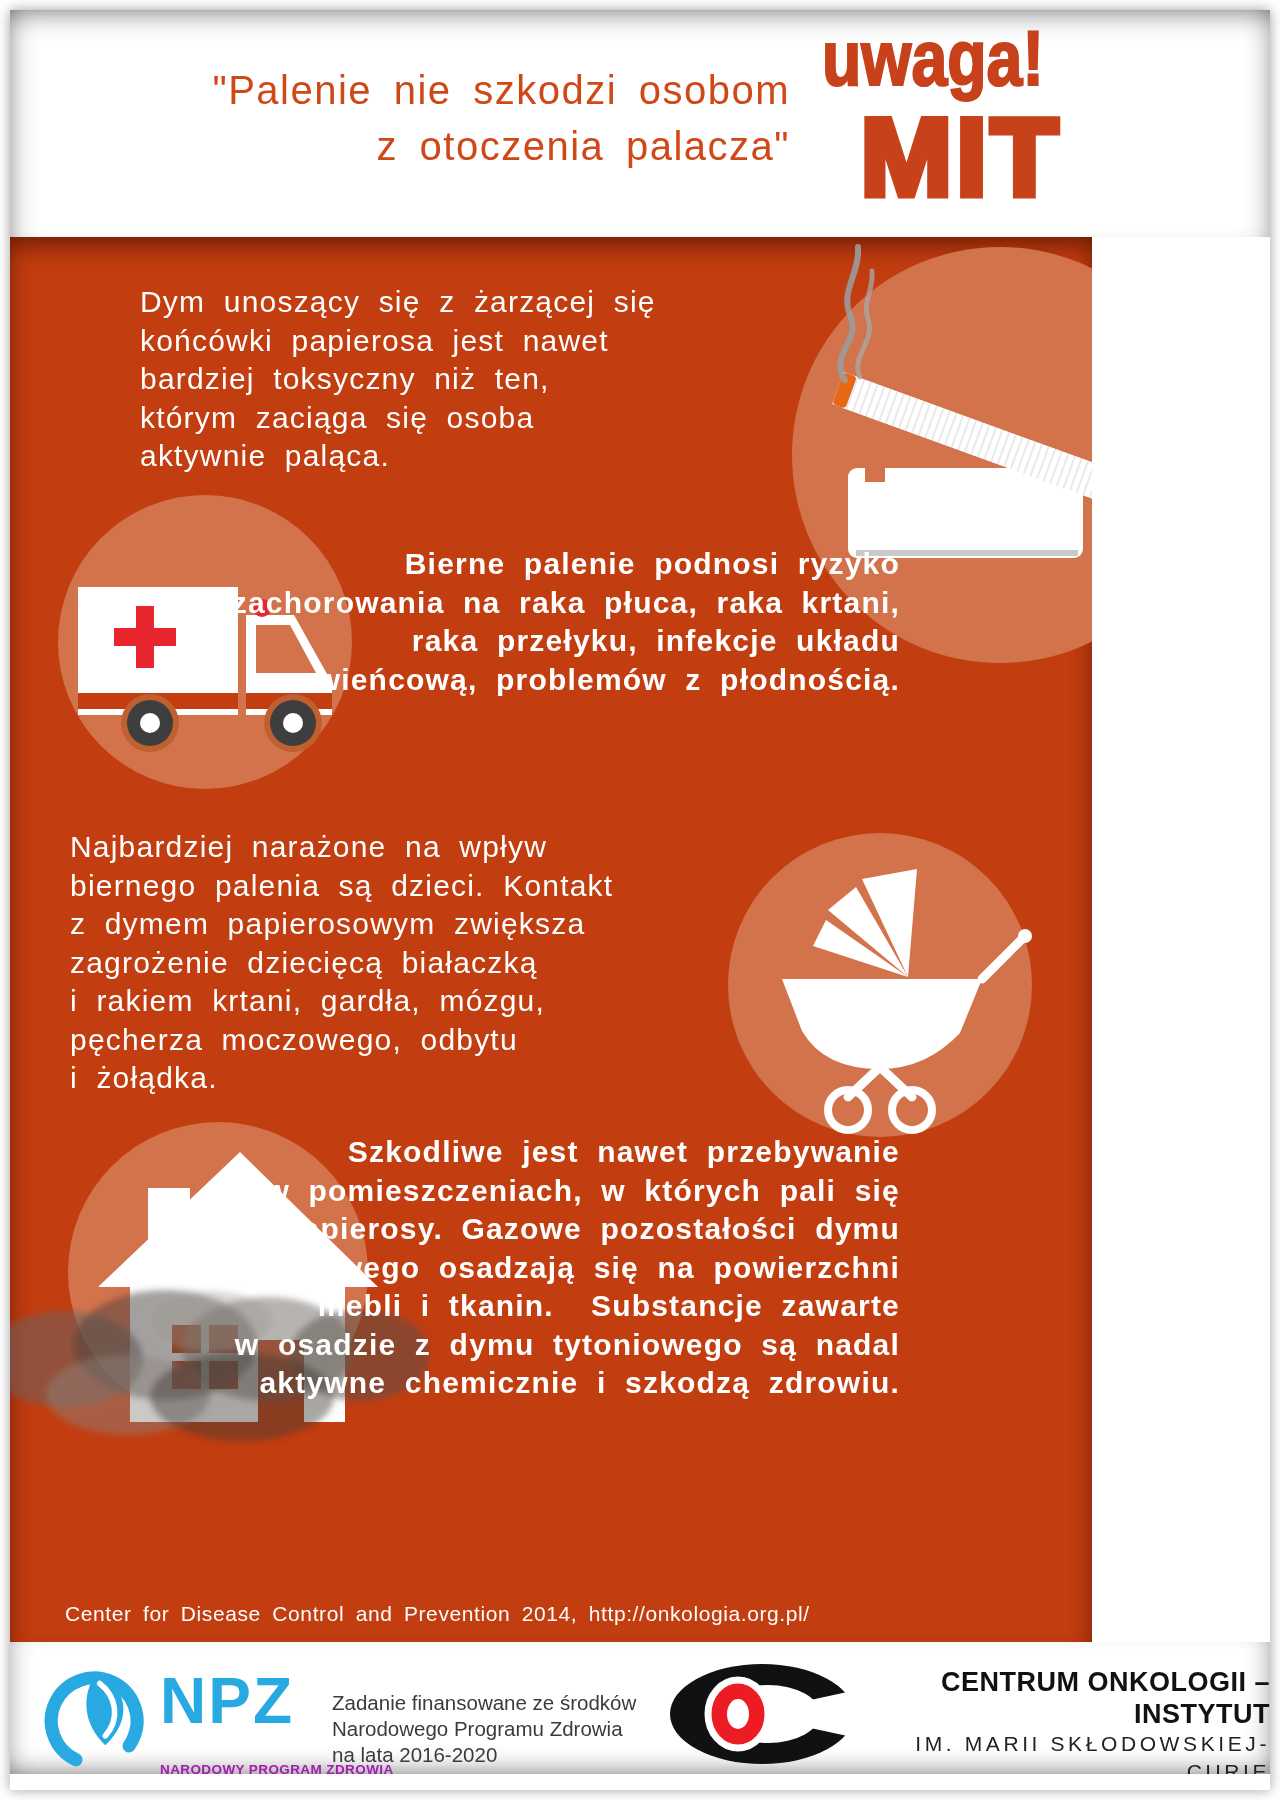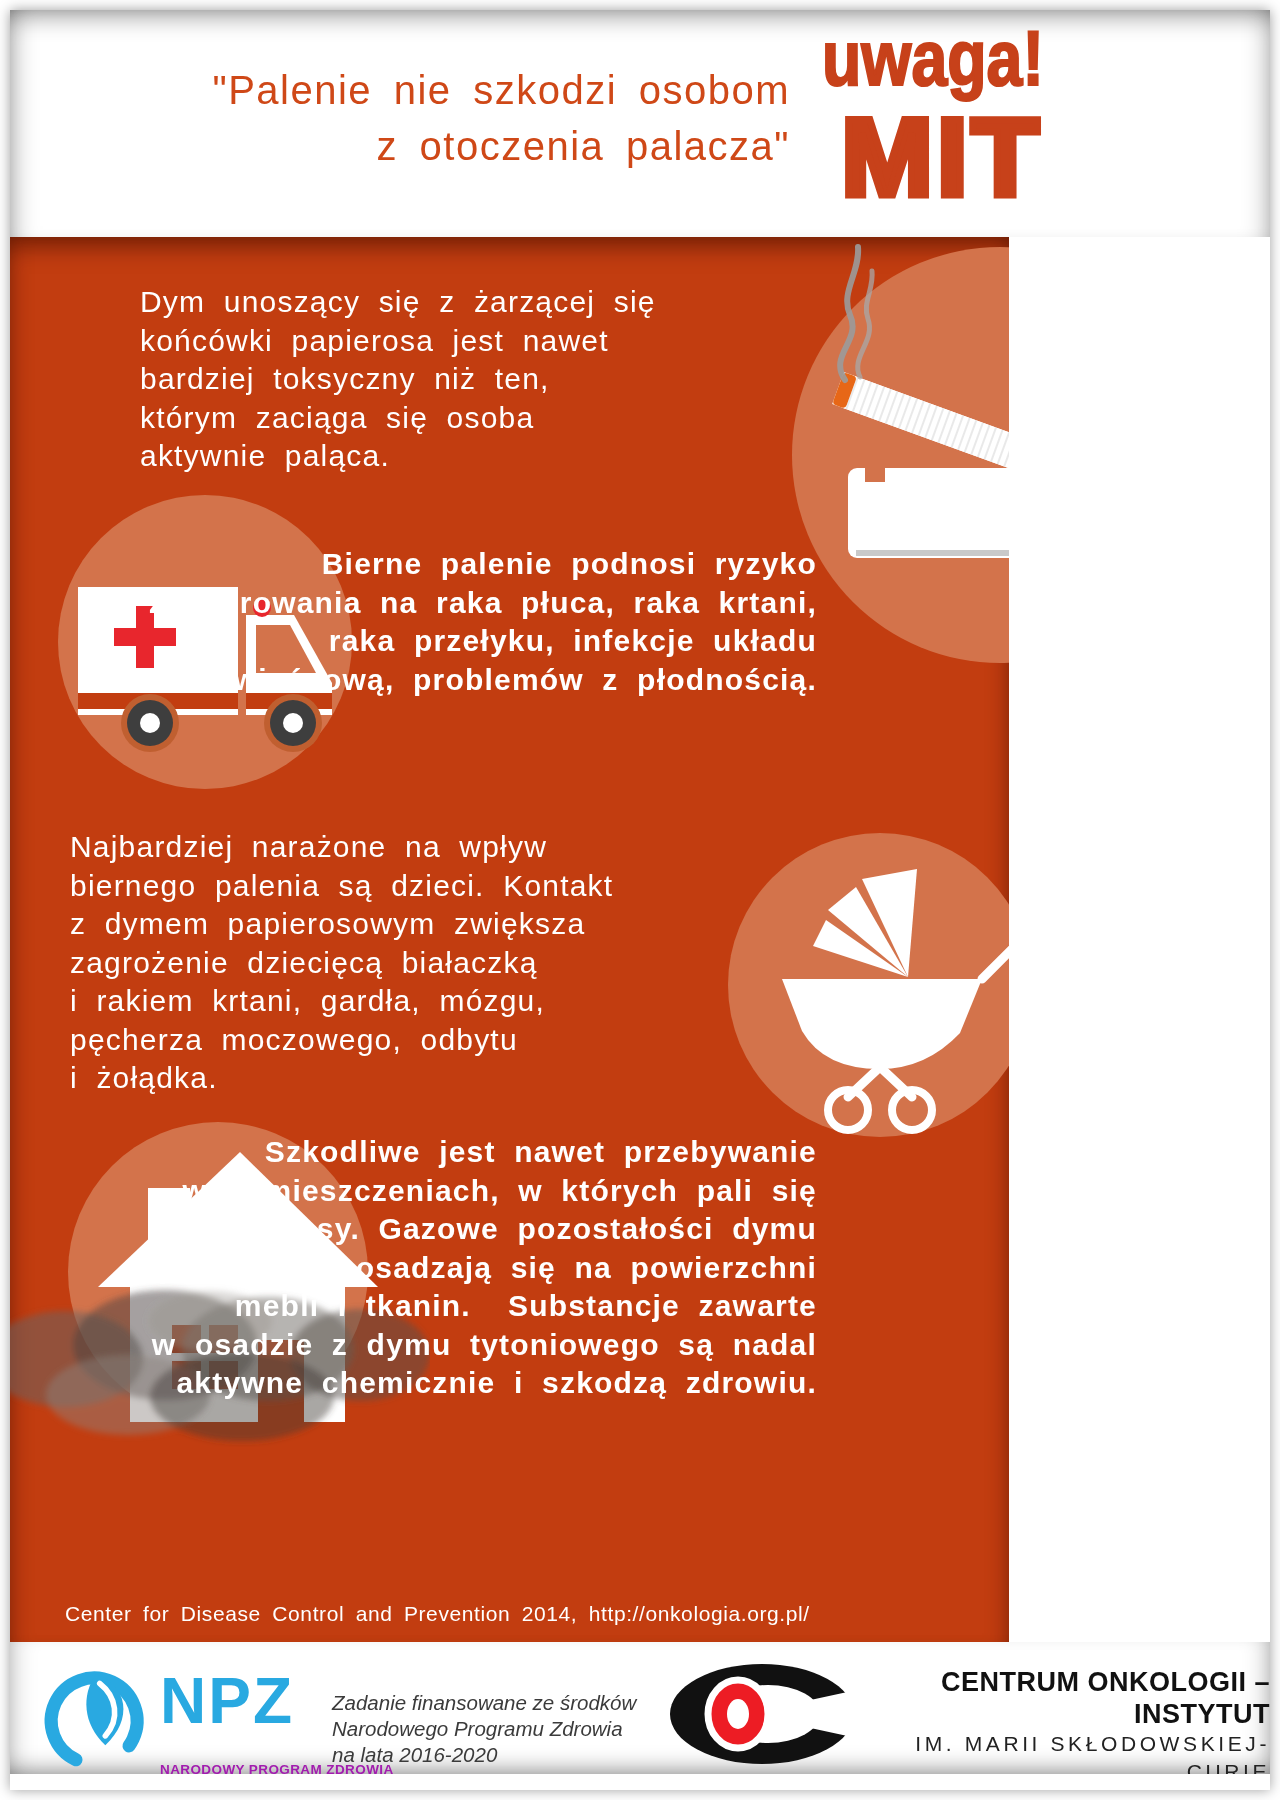--- a/index.html
+++ b/index.html
@@ -2,42 +2,42 @@
 <html><head>
 <meta charset="utf-8">
 <style>
   html,body{margin:0;padding:0;background:#ffffff;}
   .stage{position:relative;width:1280px;height:1800px;background:#ffffff;font-family:"Liberation Sans",sans-serif;overflow:hidden;}
   .poster{position:absolute;left:10px;top:10px;width:1260px;height:1780px;box-shadow:0 0 12px rgba(0,0,0,.38);}
   
   .header{position:absolute;left:0;top:0;width:1260px;height:227px;background:#ffffff;overflow:hidden;
           box-shadow:inset 0 20px 26px -16px rgba(0,0,0,.45), inset 22px 0 26px -20px rgba(0,0,0,.35), inset -22px 0 26px -20px rgba(0,0,0,.30);}
   .title{position:absolute;right:480px;top:52px;text-align:right;color:#cf4817;font-size:40px;line-height:56px;letter-spacing:1.5px;word-spacing:9px;}
-  .badge{position:absolute;left:812px;top:12px;width:240px;text-align:center;color:#c7411a;}
+  .badge{position:absolute;left:812px;top:12px;width:240px;text-align:right;color:#c7411a;}
   .badge .uwaga{font-size:70px;font-weight:bold;line-height:82px;letter-spacing:0px;transform:scale(.92,1.12);transform-origin:left bottom;-webkit-text-stroke:2px #c7411a;}
   .badge .mit{font-size:110px;font-weight:bold;line-height:122px;margin-top:-8px;letter-spacing:4px;-webkit-text-stroke:7px #c7411a;}
   
-  .orange-body{position:absolute;left:0;top:227px;width:999px;height:1405px;background:#c23d10;overflow:hidden;
+  .orange-body{position:absolute;left:0;top:227px;width:1082px;height:1405px;background:#c23d10;overflow:hidden;
           box-shadow:inset 0 18px 22px -8px rgba(70,15,0,.60), inset 18px 0 24px -20px rgba(70,15,0,.45), inset -18px 0 24px -20px rgba(70,15,0,.45);}
   .orange-body svg{position:absolute;z-index:1;}
   .para{position:absolute;z-index:2;color:#ffffff;font-size:30px;line-height:38.5px;letter-spacing:1.2px;word-spacing:9px;}
   .para.left{text-align:left;}
   .para.right{text-align:right;font-weight:bold;}
   .p1{left:130px;top:46px;}
   .p2{right:192px;top:308px;}
   .p3{left:60px;top:591px;}
   .p4{right:192px;top:896px;}
   .source{position:absolute;z-index:2;left:10px;top:1365px;color:#ffffff;font-size:21px;letter-spacing:.6px;word-spacing:5px;margin-left:45px;}
   
   .footer{position:absolute;left:0;top:1632px;width:1260px;height:132px;background:#ffffff;overflow:hidden;
           box-shadow:inset 0 -18px 22px -14px rgba(0,0,0,.40), inset -20px 0 24px -18px rgba(0,0,0,.30), inset 20px 0 24px -18px rgba(0,0,0,.25);}
   .npz-icon{position:absolute;left:30px;top:18px;}
   .npz-word{position:absolute;left:150px;top:22px;font-size:64px;font-weight:bold;color:#29a9e1;letter-spacing:2px;}
   .npz-caption{position:absolute;left:150px;top:120px;font-size:13.5px;font-weight:bold;color:#a21caf;letter-spacing:.4px;}
-  .funding{position:absolute;left:322px;top:48px;font-size:20.5px;line-height:26px;color:#3b3b3b;font-style:italic;}
+  .funding{position:absolute;left:322px;top:48px;font-size:20.5px;line-height:26px;color:#3b3b3b;}
   .co-logo{position:absolute;left:656px;top:20px;}
   .co-text{position:absolute;left:865px;top:24px;color:#111111;text-align:right;}
   .co-line1{font-size:27px;font-weight:bold;letter-spacing:.5px;line-height:32px;}
   .co-line2{font-size:21px;letter-spacing:3.6px;line-height:28px;color:#222222;}
 </style>
 </head>
 <body>
 
 <div class="stage">
  <div class="poster">

